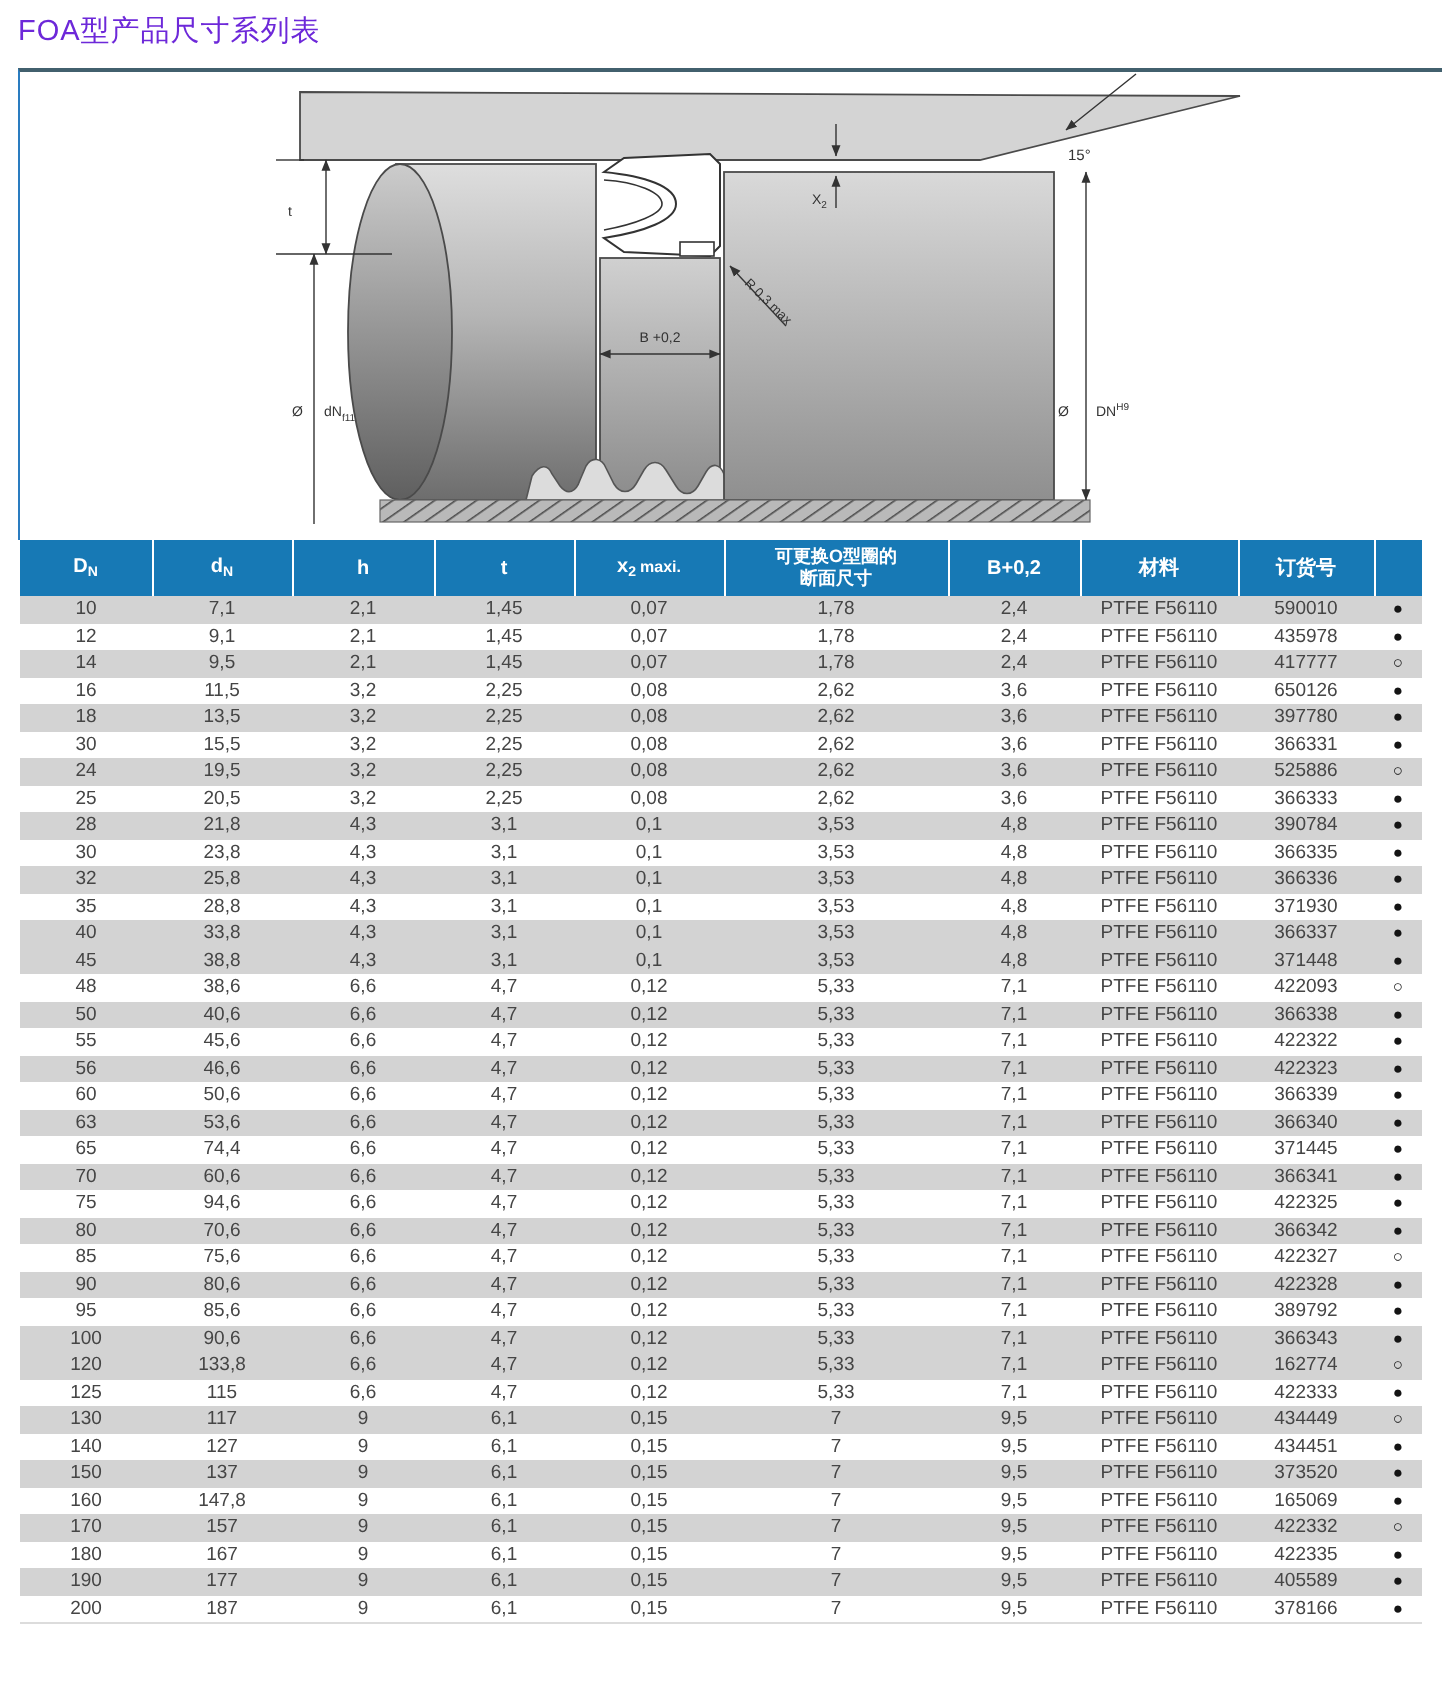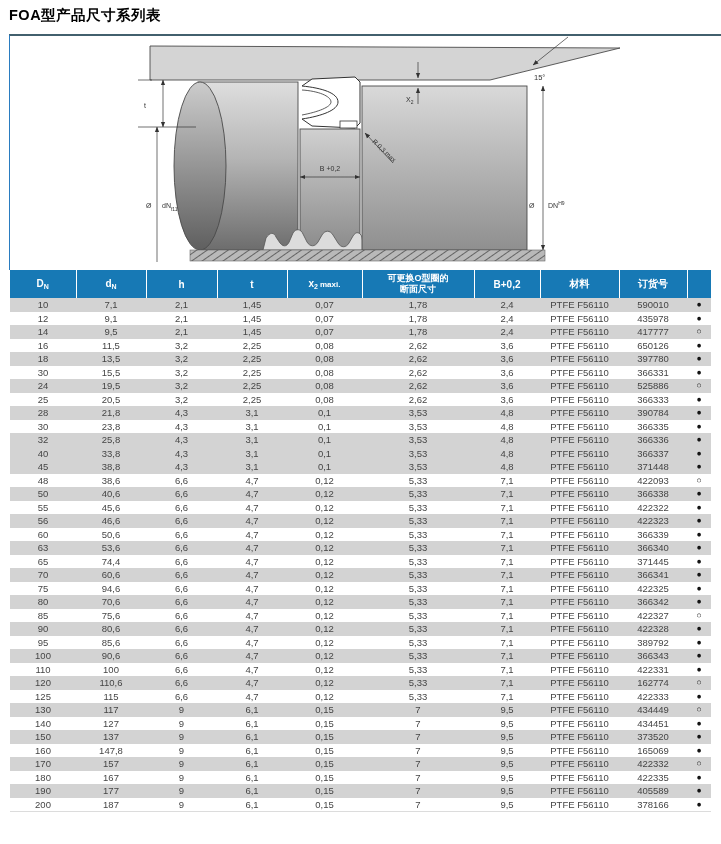--- a/index.html
+++ b/index.html
@@ -1,18 +1,18 @@
 <!DOCTYPE html>
 <html><head>
 <meta charset="utf-8">
 <style>
   html,body{margin:0;padding:0;background:#fff;}
   .page{position:relative;width:721px;height:844px;background:#ffffff;overflow:hidden;
         font-family:"Liberation Sans",sans-serif;}
-  .title{position:absolute;left:9px;top:6px;font-size:14.5px;font-weight:bold;color:#000000;letter-spacing:.5px;}
+  .title{position:absolute;left:9px;top:6px;font-size:14.5px;font-weight:normal;color:#6d28d9;letter-spacing:.5px;}
   .diagram-box{position:absolute;left:9px;top:34px;width:712px;height:236px;box-sizing:border-box;
                border-top:2px solid #42606d;border-left:1px solid #2a7cc0;background:#fff;}
   .diagram-box svg{display:block;}
   svg text{font-family:"Liberation Sans",sans-serif;fill:#333;}
   .data-table{position:absolute;left:10px;top:270px;width:701px;border-collapse:collapse;table-layout:fixed;}
   .data-table thead th{background:#1779b5;color:#fff;font-size:10px;font-weight:bold;height:28px;
         padding:0;text-align:center;vertical-align:middle;border-left:1px solid #ffffff;}
   .data-table thead th:first-child{border-left:none;}
   .data-table td{font-size:9.5px;color:#454545;text-align:center;height:13.5px;line-height:13.5px;
         padding:0;white-space:nowrap;overflow:hidden;}
@@ -282,20 +282,32 @@
           <td>25,8</td>
           <td>4,3</td>
           <td>3,1</td>
           <td>0,1</td>
           <td>3,53</td>
           <td>4,8</td>
           <td>PTFE F56110</td>
           <td>366336</td>
           <td class="dot">●</td>
         </tr>
+        <tr class="even">
+          <td>35</td>
+          <td>28,8</td>
+          <td>4,3</td>
+          <td>3,1</td>
+          <td>0,1</td>
+          <td>3,53</td>
+          <td>4,8</td>
+          <td>PTFE F56110</td>
+          <td>371930</td>
+          <td class="dot">●</td>
+        </tr>
         <tr class="odd">
           <td>40</td>
           <td>33,8</td>
           <td>4,3</td>
           <td>3,1</td>
           <td>0,1</td>
           <td>3,53</td>
           <td>4,8</td>
           <td>PTFE F56110</td>
           <td>366337</td>
@@ -474,35 +486,23 @@
           <td>90,6</td>
           <td>6,6</td>
           <td>4,7</td>
           <td>0,12</td>
           <td>5,33</td>
           <td>7,1</td>
           <td>PTFE F56110</td>
           <td>366343</td>
           <td class="dot">●</td>
         </tr>
-        <tr class="even">
-          <td>110</td>
-          <td>100</td>
-          <td>6,6</td>
-          <td>4,7</td>
-          <td>0,12</td>
-          <td>5,33</td>
-          <td>7,1</td>
-          <td>PTFE F56110</td>
-          <td>422331</td>
-          <td class="dot">●</td>
-        </tr>
         <tr class="odd">
           <td>120</td>
-          <td>110,6</td>
+          <td>133,8</td>
           <td>6,6</td>
           <td>4,7</td>
           <td>0,12</td>
           <td>5,33</td>
           <td>7,1</td>
           <td>PTFE F56110</td>
           <td>162774</td>
           <td class="dot">○</td>
         </tr>
         <tr class="even">

